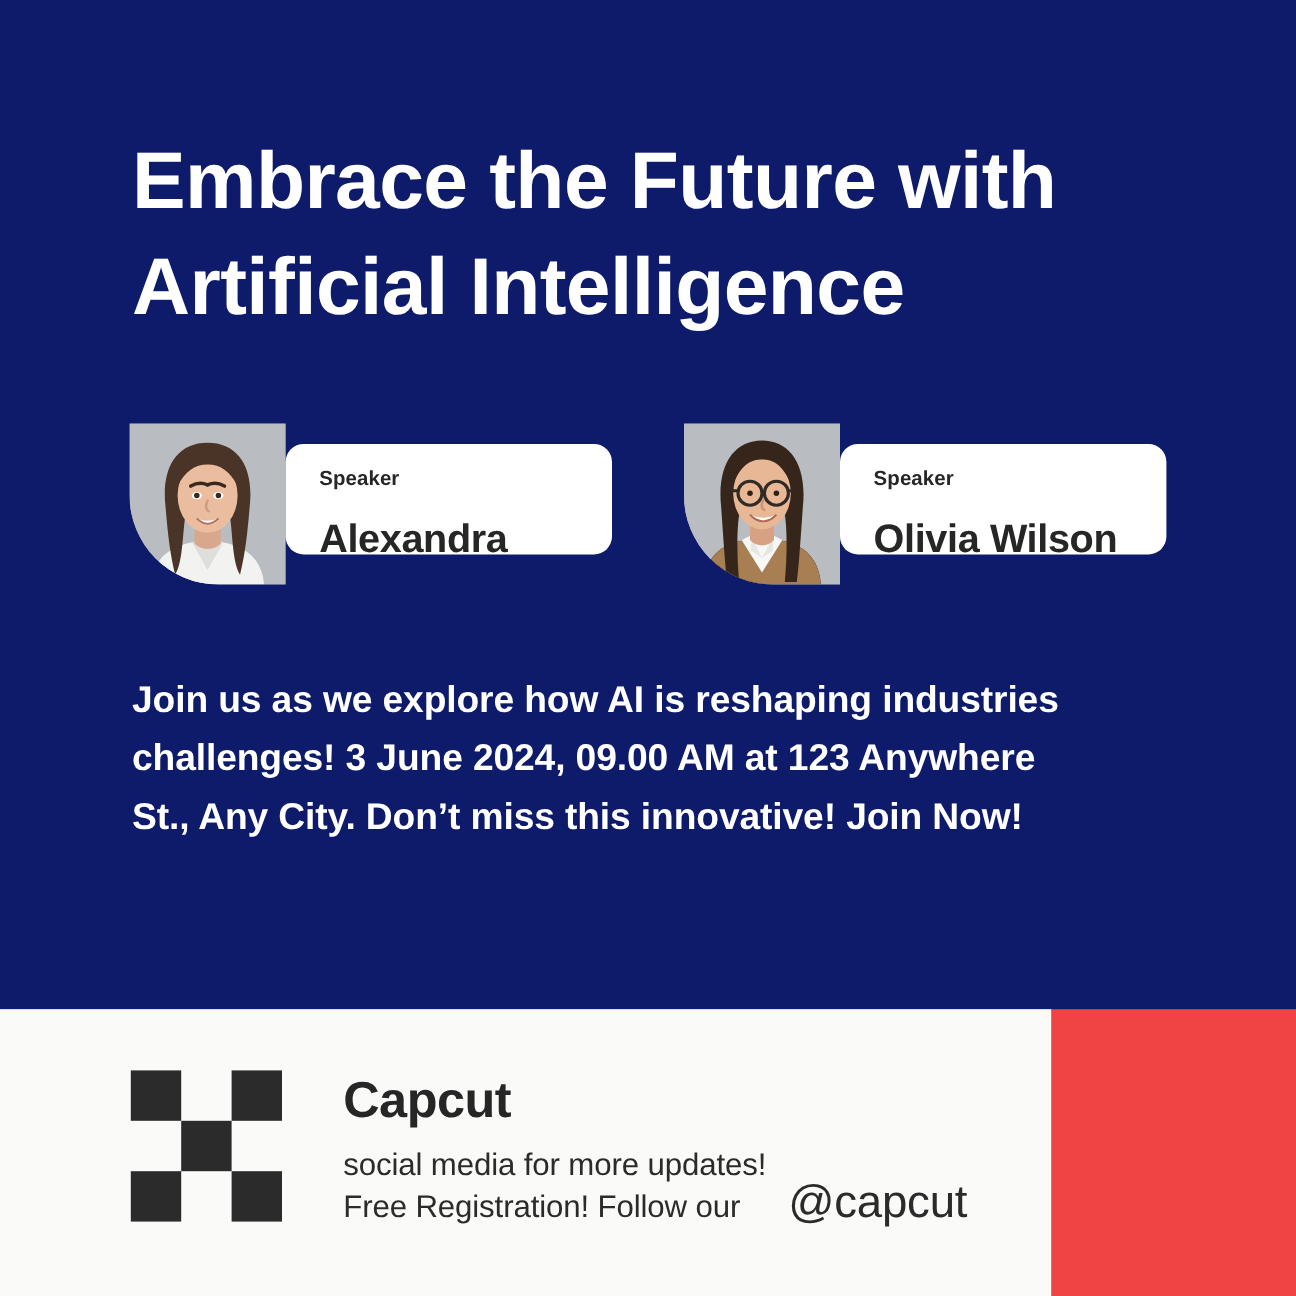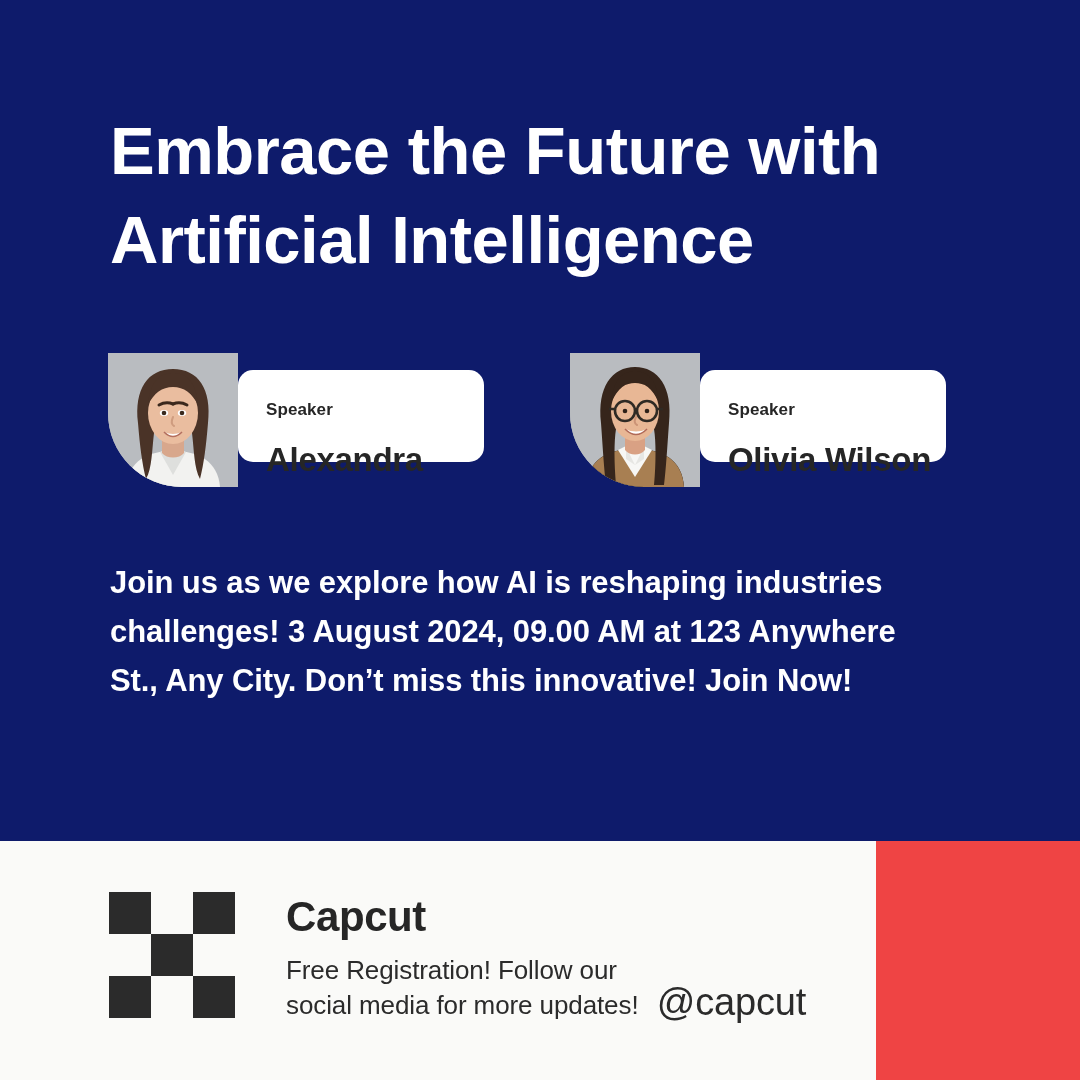--- a/index.html
+++ b/index.html
@@ -63,24 +63,24 @@
     background:#b9bcc0;
     border-bottom-left-radius:74px;
     overflow:hidden;
   }
   .speaker-photo svg { display:block; width:130px; height:134px; }
 
   .speaker-plate {
     position:absolute;
     left:130px;
     top:17px;
-    width:246px;
+    width:272px;
     height:92px;
     background:#ffffff;
-    padding:30px 0 0 28px;
+    padding:19px 0 0 28px;
     border-radius:15px;
   }
   .speaker-role {
     font-size:17px;
     font-weight:bold;
     color:#262626;
     letter-spacing:0.1px;
     line-height:20px;
   }
   .speaker-name {
@@ -252,21 +252,21 @@
         <div class="speaker-plate">
           <div class="speaker-role">Speaker</div>
           <div class="speaker-name">Olivia Wilson</div>
         </div>
       </div>
 
     </div>
 
     <div class="body-copy">
       <span class="body-line">Join us as we explore how AI is reshaping industries</span>
-      <span class="body-line">challenges! 3 August 2024, 09.00 AM at 123 Anywhere</span>
+      <span class="body-line">challenges! 3 June 2024, 09.00 AM at 123 Anywhere</span>
       <span class="body-line">St., Any City. Don’t miss this innovative! Join Now!</span>
     </div>
 
   </div>
 
   <div class="footer">
 
     <div class="brand-logo">
       <div class="logo-cell on"></div>
       <div class="logo-cell off"></div>
@@ -275,22 +275,22 @@
       <div class="logo-cell on"></div>
       <div class="logo-cell off"></div>
       <div class="logo-cell on"></div>
       <div class="logo-cell off"></div>
       <div class="logo-cell on"></div>
     </div>
 
     <div class="brand-text">
       <div class="brand-name">Capcut</div>
       <div class="brand-tagline">
+        <span class="brand-tag-line">social media for more updates!</span>
         <span class="brand-tag-line">Free Registration! Follow our</span>
-        <span class="brand-tag-line">social media for more updates!</span>
       </div>
     </div>
 
     <div class="social-handle">@capcut</div>
 
   </div>
 
 </div>
 
 </body></html>

